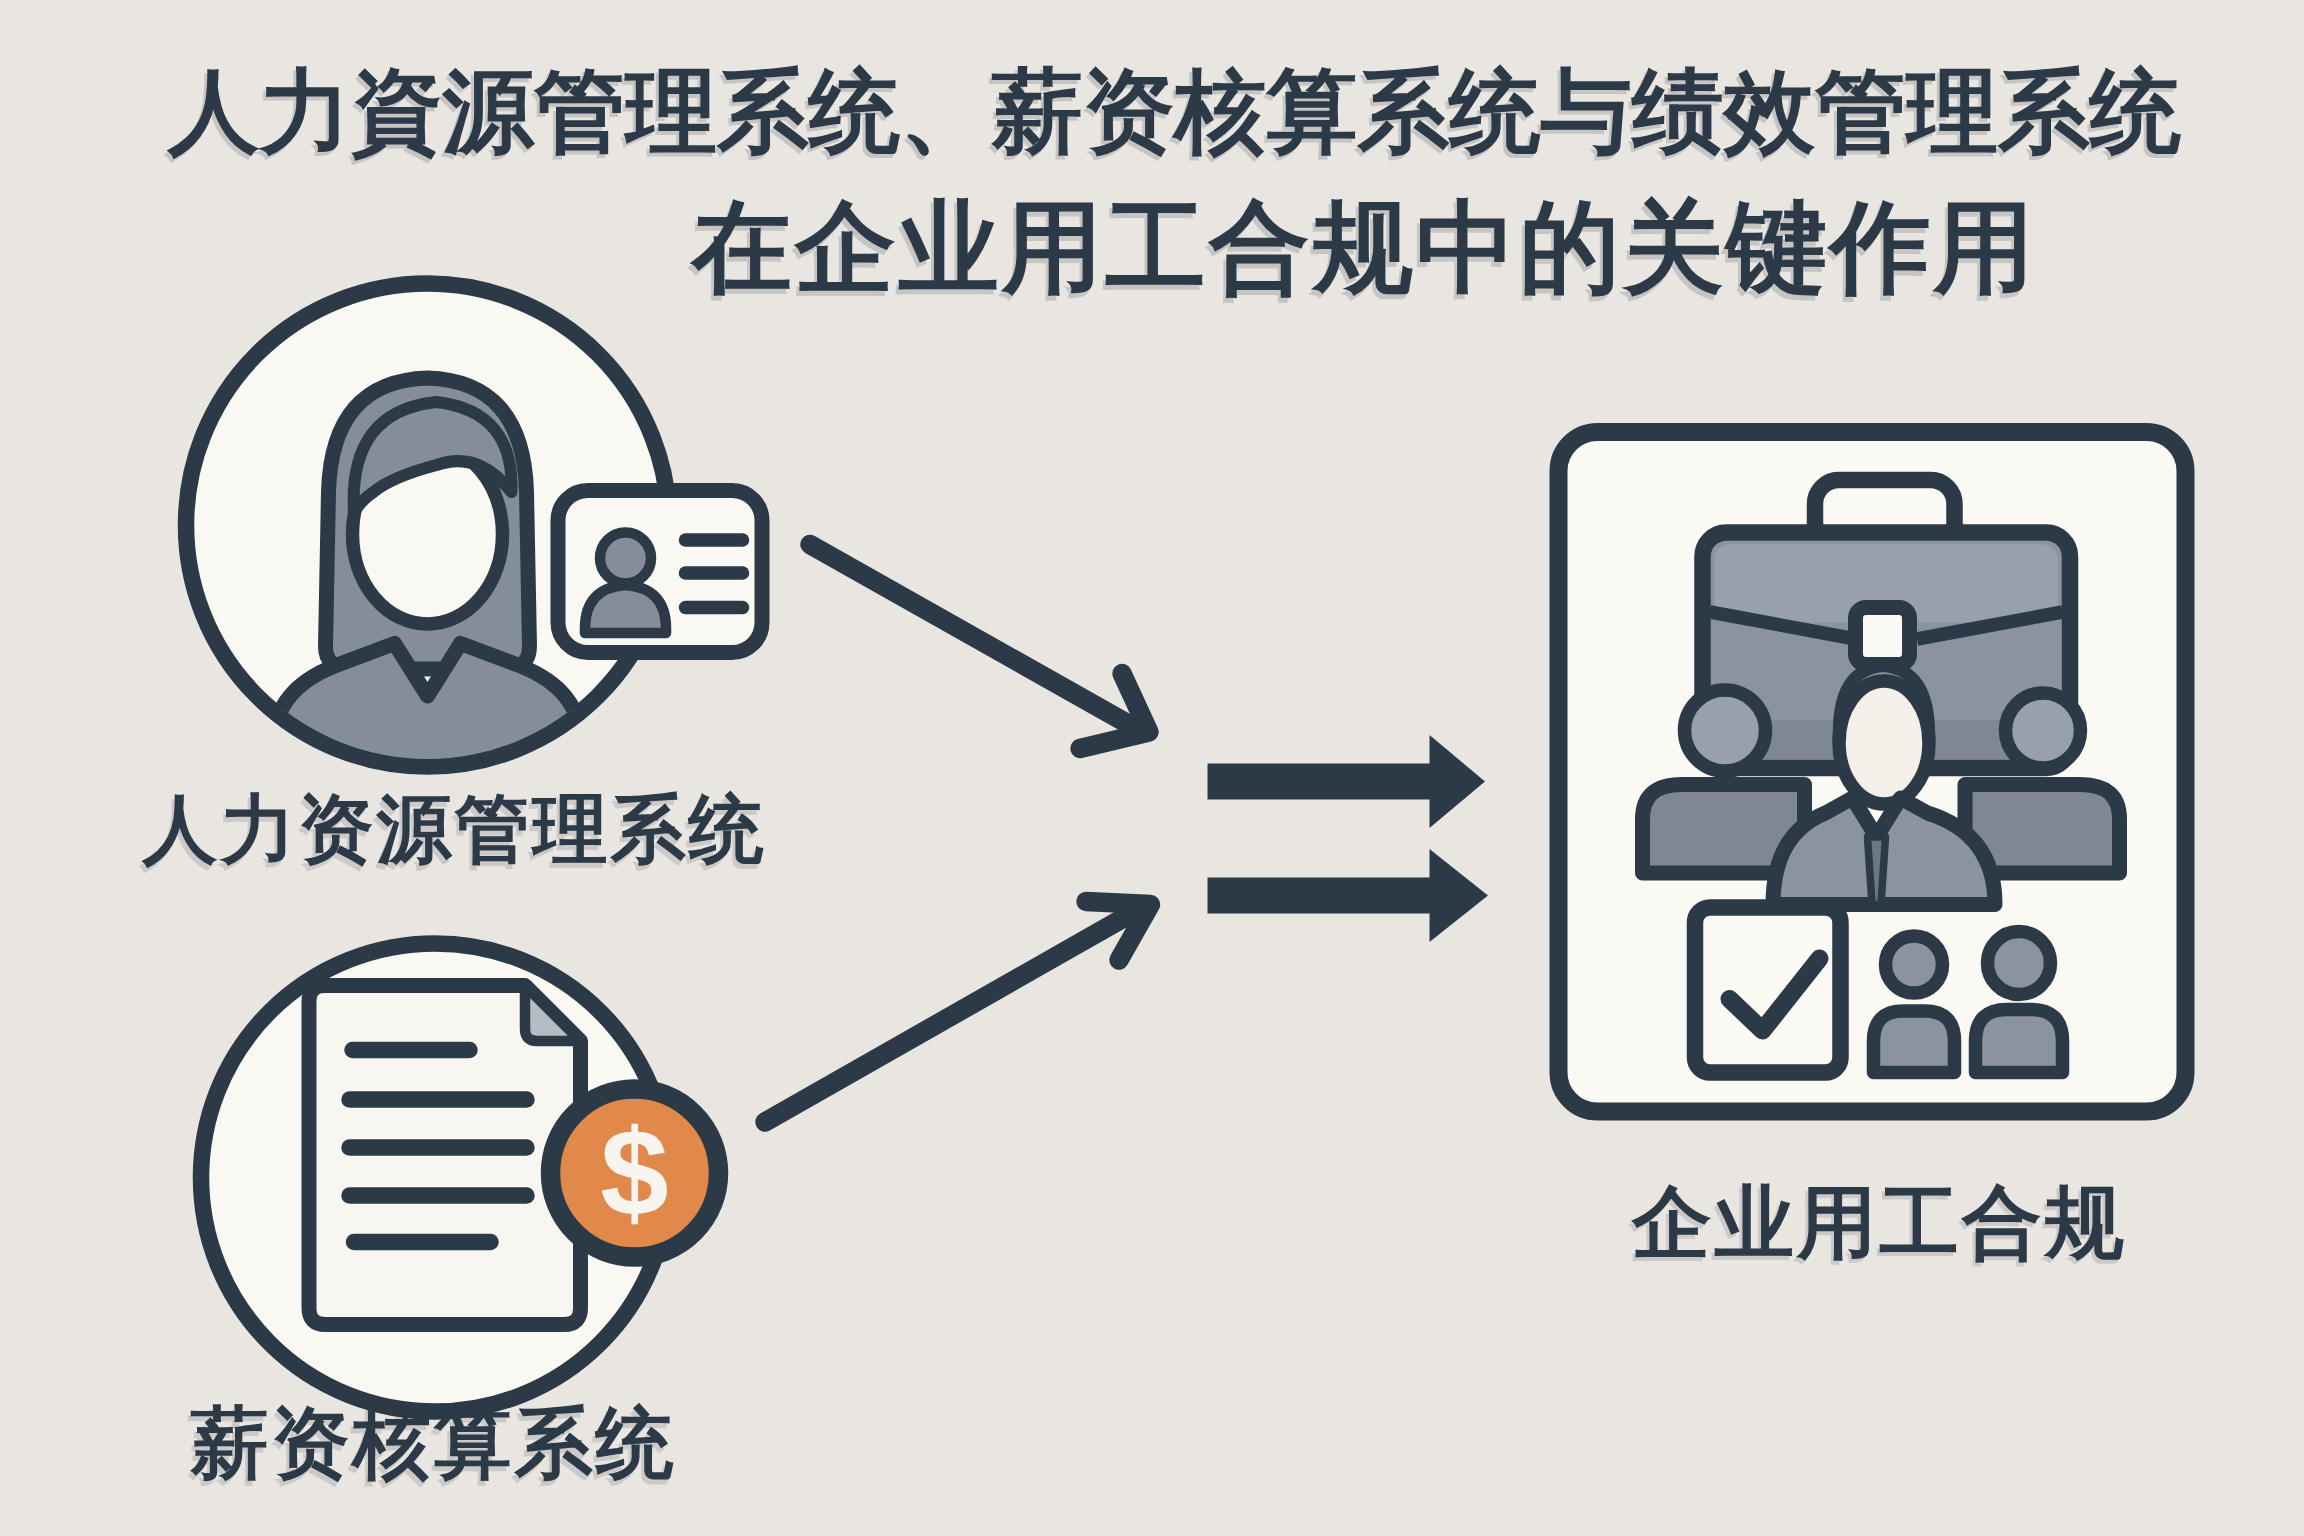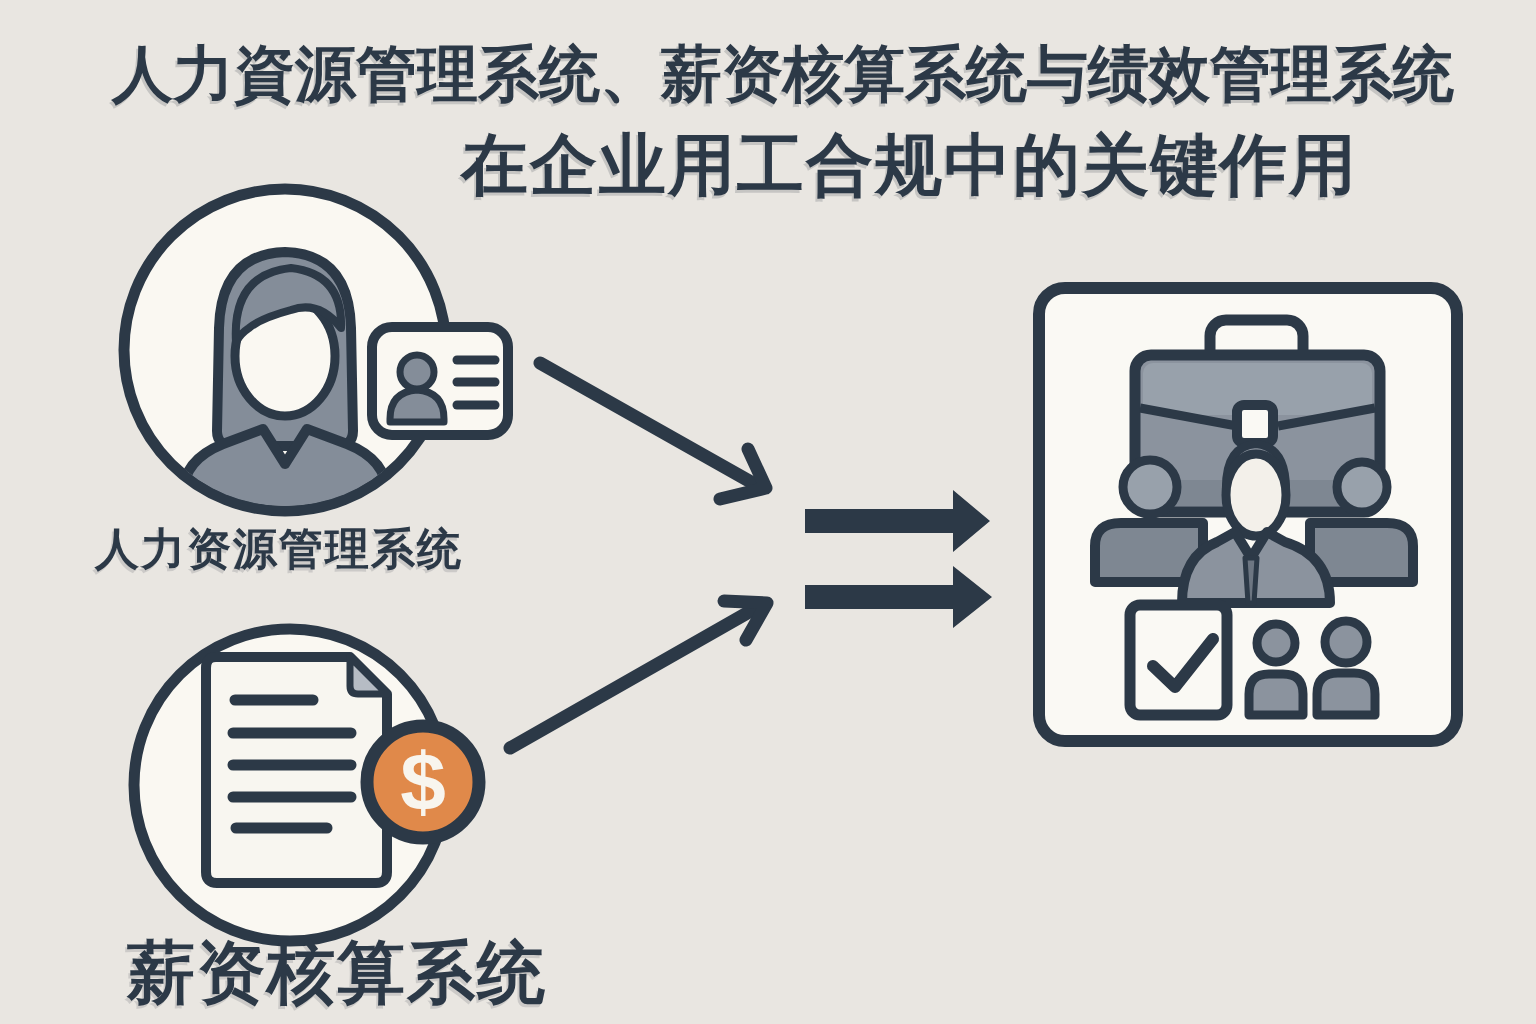--- a/index.html
+++ b/index.html
@@ -16,22 +16,22 @@
     text-shadow: -2px 3px 0 rgba(40,50,62,0.18);
   }
   #title1 { left: 112px; top: 34px;  font-size: 61px; letter-spacing: 0px; }
   #title2 { left: 461px; top: 120px; font-size: 67px; letter-spacing: 2px; }
 
   .node-label {
     position: absolute; white-space: nowrap;
     font-weight: 900; color: #2c3947;
     text-shadow: -2px 3px 0 rgba(40,50,62,0.15);
   }
-  #hr-label         { left: 95px;   top: 520px; font-size: 44px; letter-spacing: 2px; }
-  #payroll-label    { left: 127px;  top: 928px; font-size: 68px; letter-spacing: 2px; }
+  #hr-label         { left: 95px;   top: 520px; font-size: 50px; letter-spacing: 2px; }
+  #payroll-label    { left: 127px;  top: 928px; font-size: 52px; letter-spacing: 2px; }
   #compliance-label { left: 1088px; top: 780px; font-size: 53px; letter-spacing: 2px; }
 
   .abs { position: absolute; }
 
   .compliance-box {
     position: absolute; left: 1033px; top: 282px;
     width: 406px; height: 441px;
     background: #faf9f4;
     border: 12px solid #2c3947;
     border-radius: 32px;
@@ -139,14 +139,15 @@
         <circle cx="231" cy="349" r="19" fill="#8b939e" stroke="#2c3947" stroke-width="9"></circle>
         <path d="M 204 421 L 204 400 Q 204 380 224 380 L 238 380 Q 258 380 258 400 L 258 421 Z" fill="#8b939e" stroke="#2c3947" stroke-width="9" stroke-linejoin="round"></path>
         <circle cx="301" cy="348" r="21" fill="#8b939e" stroke="#2c3947" stroke-width="9"></circle>
         <path d="M 272 421 L 272 400 Q 272 379 293 379 L 309 379 Q 330 379 330 400 L 330 421 Z" fill="#8b939e" stroke="#2c3947" stroke-width="9" stroke-linejoin="round"></path>
       </g>
     </svg>
   </div>
 
   <div id="hr-label" class="node-label">人力资源管理系统</div>
   <div id="payroll-label" class="node-label">薪资核算系统</div>
+  <div id="compliance-label" class="node-label">企业用工合规</div>
 
 </div>
 
 </body></html>

